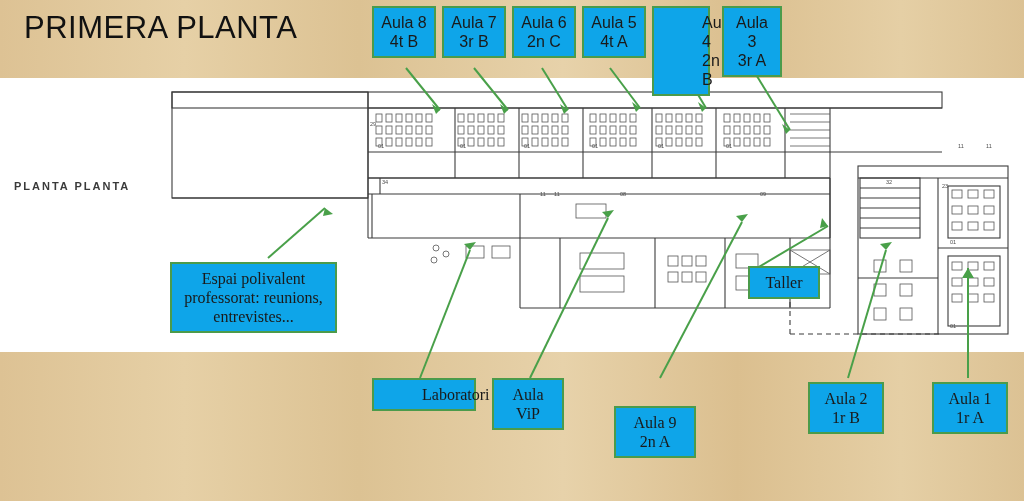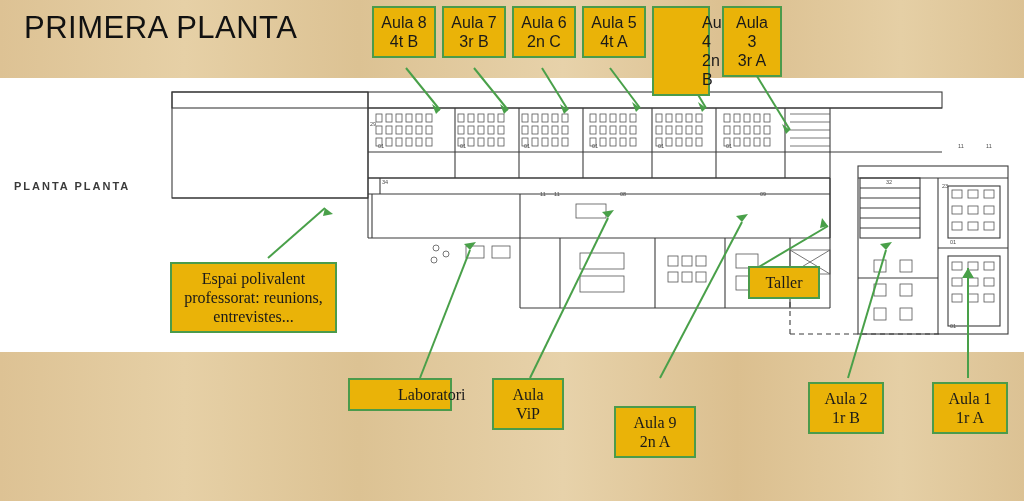--- a/index.html
+++ b/index.html
@@ -41,21 +41,21 @@
     font-size: 31px;
     letter-spacing: 0.5px;
     color: #111111;
     font-family: "Liberation Sans", sans-serif;
   }
   
   .label {
     position: absolute;
     box-sizing: border-box;
     border: 2px solid #4b9b4b;
-    background: #eab308;
+    background: #0ea5e9;
     color: #1a1a1a;
     font-size: 16px;
     line-height: 19px;
     text-align: center;
     padding: 5px 6px;
     white-space: pre-line;
     font-family: "Liberation Serif", serif;
   }
   .label.sans {
     font-family: "Liberation Sans", sans-serif;
@@ -364,21 +364,21 @@
 4t A</div>
   <div class="label sans" style="left:652px; top:6px; width:40px;padding-left:48px;">Aula 4
 2n B</div>
   <div class="label sans" style="left:722px; top:6px; width:60px;">Aula 3
 3r A</div>
 
   <div class="label" style="left:170px; top:262px; width:167px;">Espai polivalent
 professorat: reunions,
 entrevistes...</div>
 
-  <div class="label" style="left:348px; top:378px; width:104px;padding-left:48px;">Laboratori</div>
+  <div class="label" style="left:372px; top:378px; width:104px;padding-left:48px;">Laboratori</div>
   <div class="label" style="left:492px; top:378px; width:72px;">Aula
 ViP</div>
   <div class="label" style="left:614px; top:378px; width:82px;margin-top:28px;">Aula 9
 2n A</div>
 
   <div class="label" style="left:748px; top:266px; width:72px;">Taller</div>
 
   <div class="label" style="left:808px; top:382px; width:76px;">Aula 2
 1r B</div>
   <div class="label" style="left:932px; top:382px; width:76px;">Aula 1

